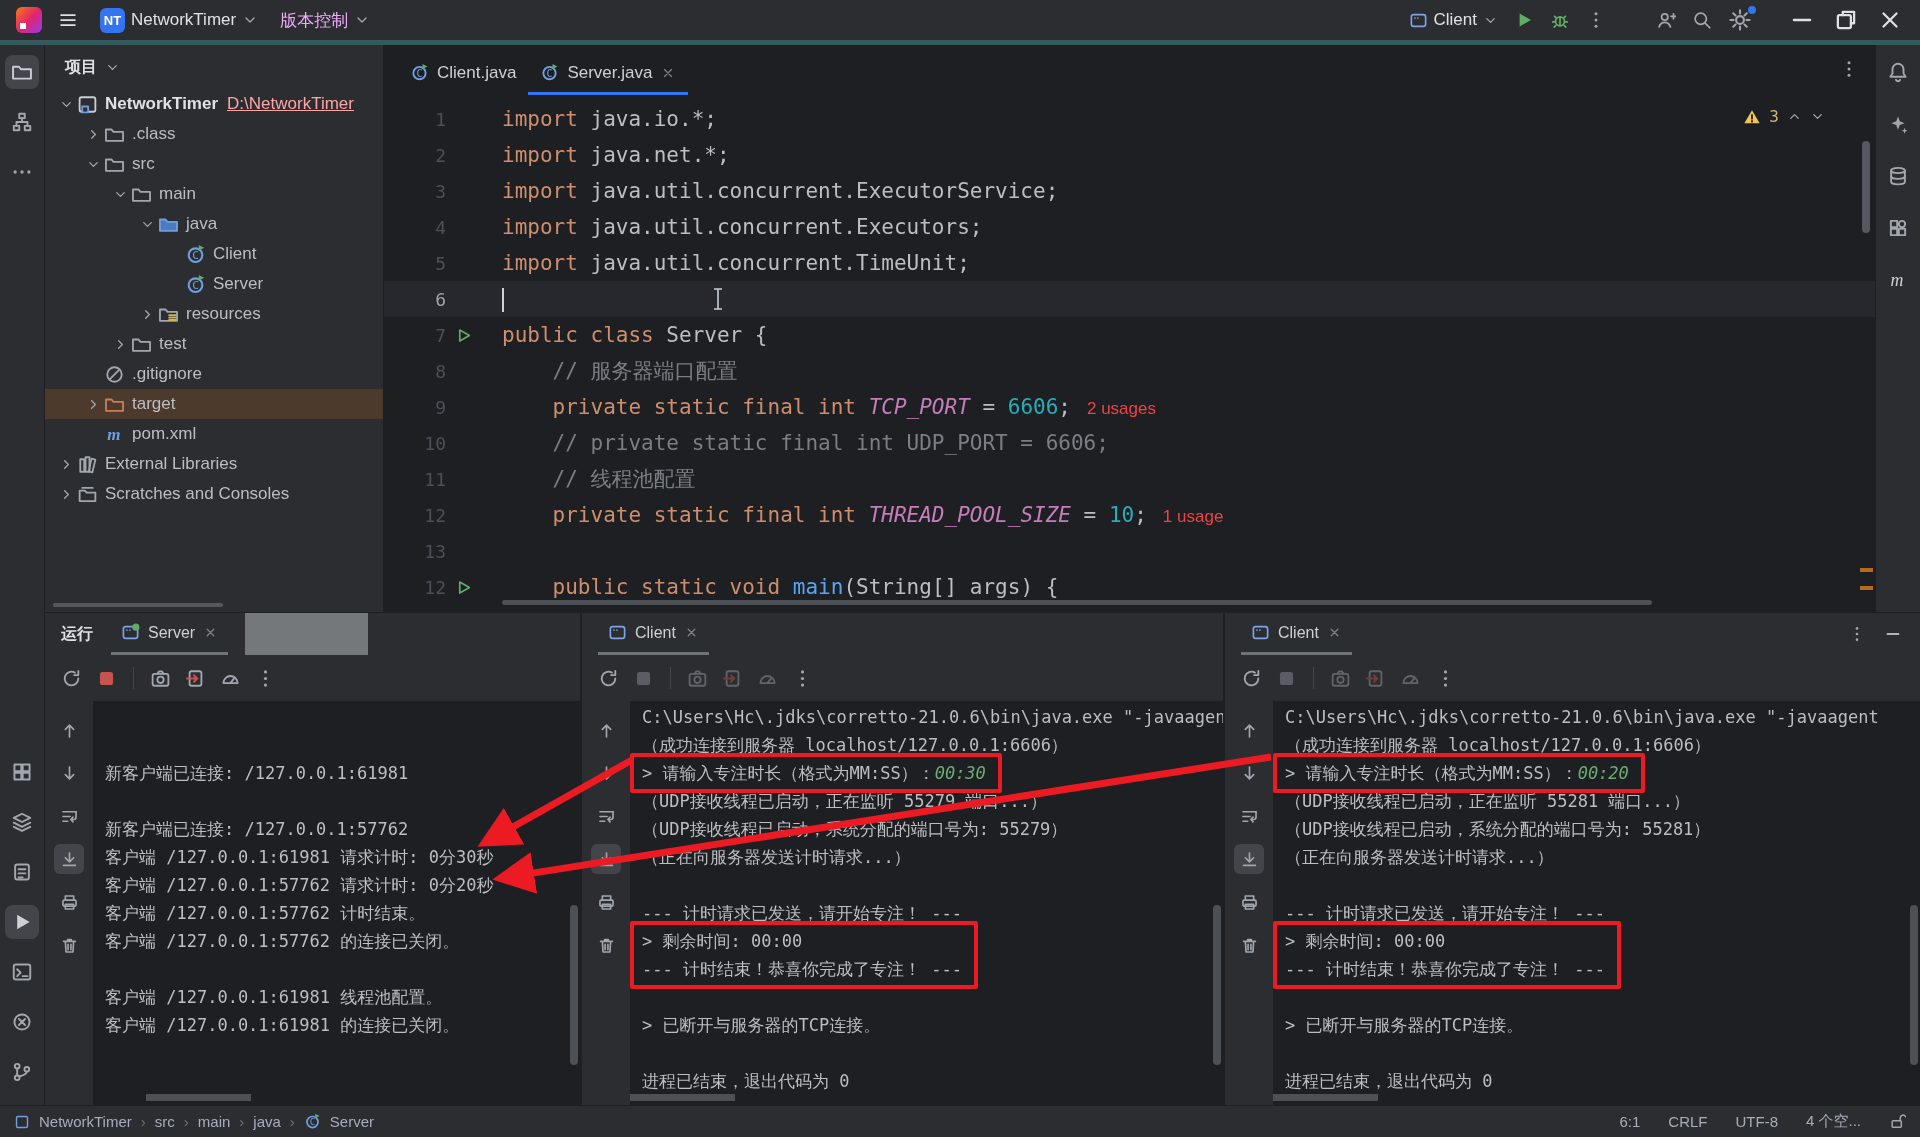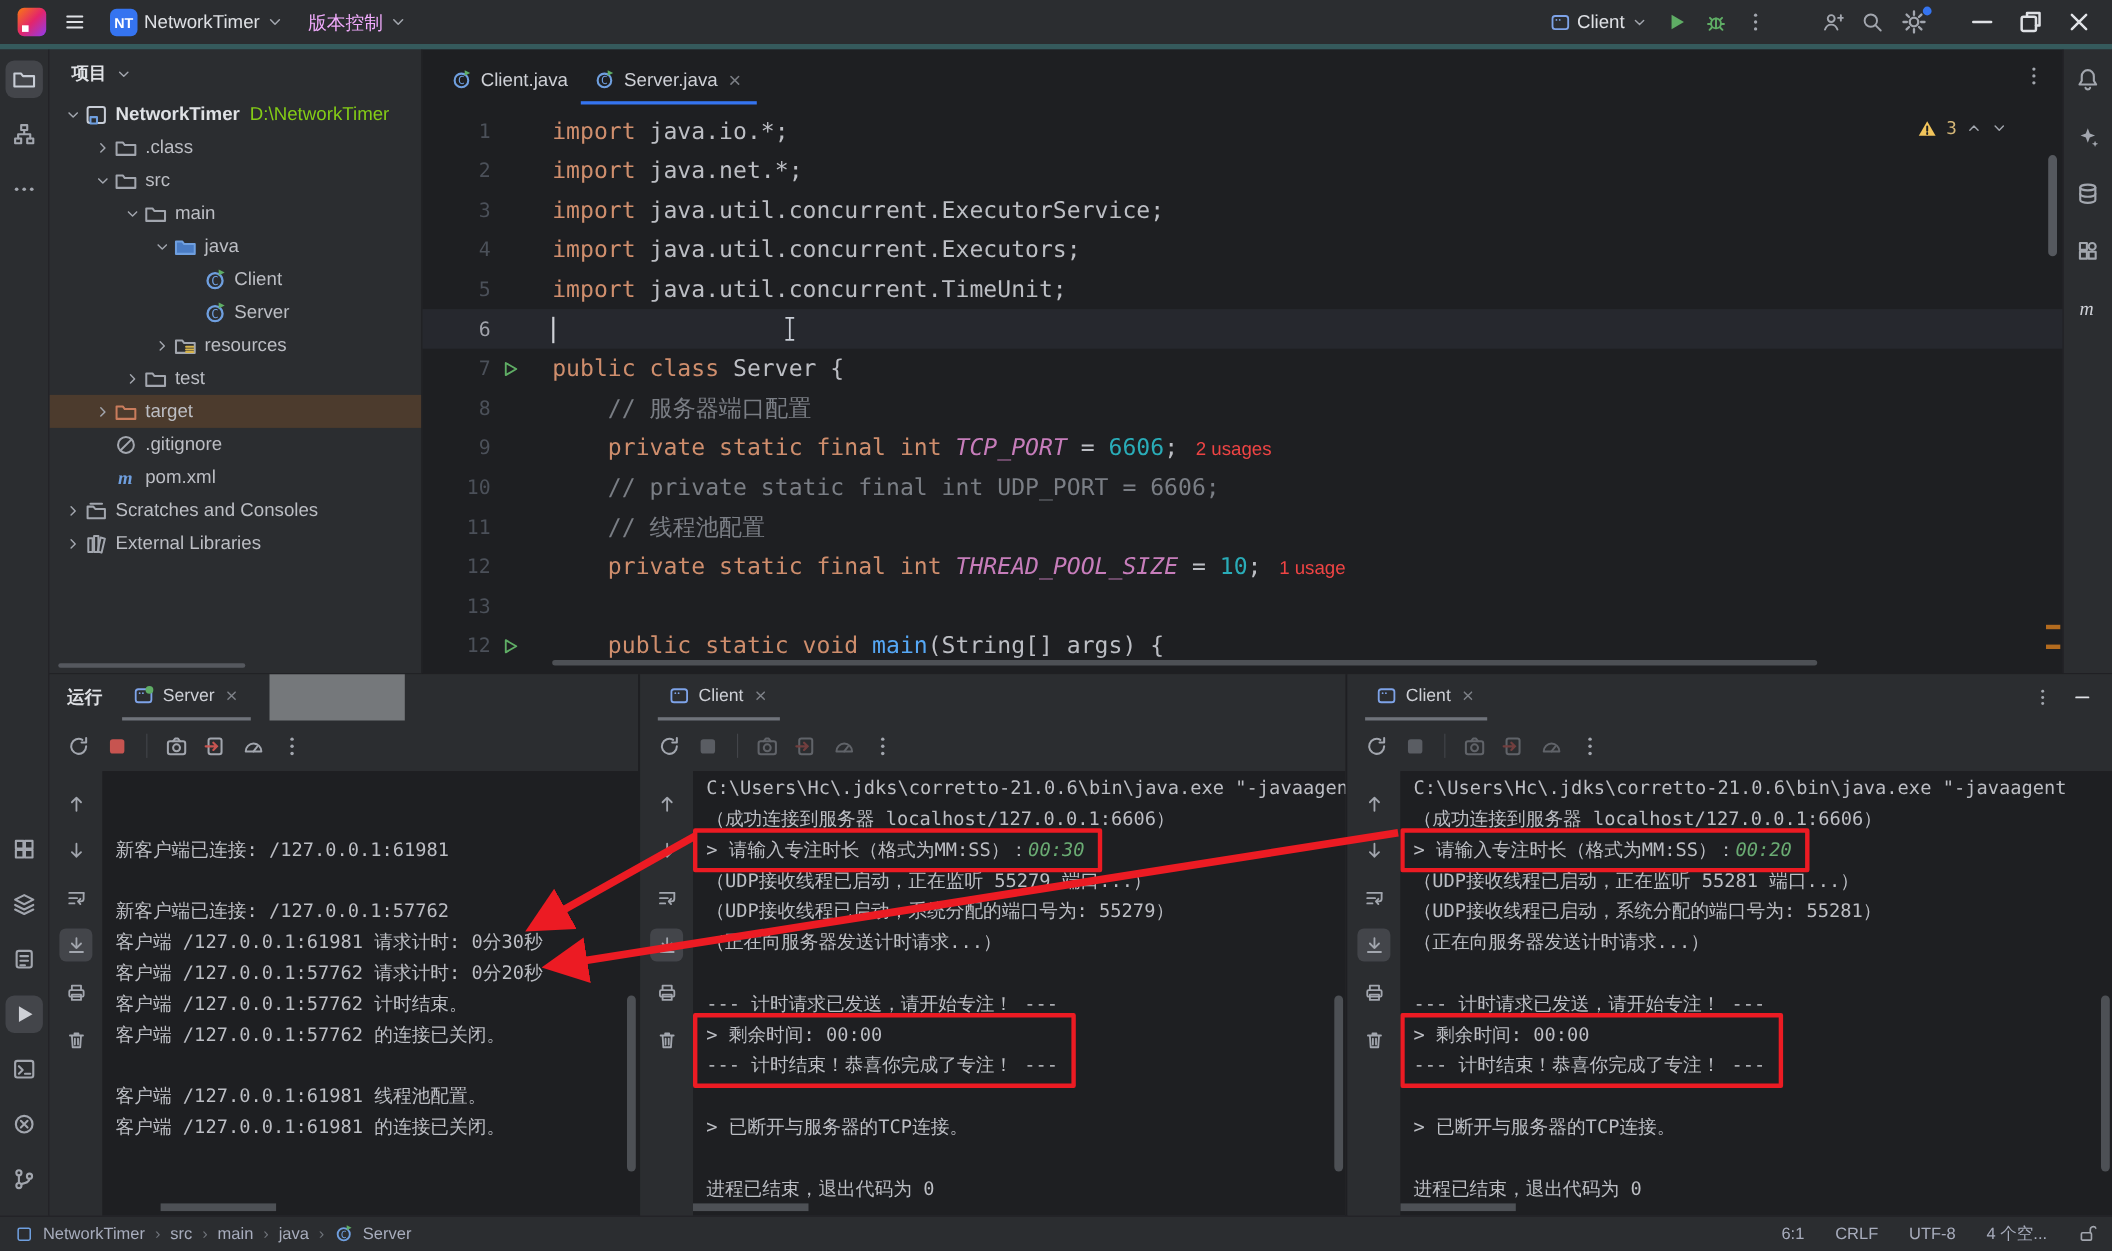--- a/index.html
+++ b/index.html
@@ -37,21 +37,21 @@
   .project-panel{width:339px;background:#2B2D30;border-right:1px solid #1E1F22;position:relative;overflow:hidden;}
   .pp-header{height:44px;display:flex;align-items:center;gap:8px;padding-left:20px;font-size:16px;font-weight:bold;color:#DFE1E5;}
   .tree{font-size:17px;}
   .trow{height:30px;display:flex;align-items:center;white-space:nowrap;}
   .trow.sel{background:#4C3B2D;}
   .tchev{width:22px;height:22px;display:flex;align-items:center;justify-content:center;flex:none;}
   .tchev svg{width:15px;height:15px;}
   .ticn{width:21px;height:21px;margin-right:7px;flex:none;}
   .tlabel{color:#BCBEC4;}
   .tlabel.bold{font-weight:bold;color:#DFE1E5;}
-  .tsuffix{color:#84cc16;margin-left:9px;}
+  .tsuffix{color:#fca5a5;margin-left:9px;text-decoration:underline;}
   .pp-hscroll{position:absolute;left:8px;bottom:5px;width:170px;height:4px;border-radius:2px;background:#55585E;}
 
   
   .editor{flex:1;display:flex;flex-direction:column;background:#1E1F22;position:relative;min-width:0;}
   .tabbar{height:50px;display:flex;align-items:flex-end;padding-left:14px;position:relative;}
   .etab{height:42px;display:flex;align-items:center;gap:8px;padding:0 12px;font-size:17px;color:#CED0D6;border-bottom:3px solid transparent;}
   .etab .ticn2{width:19px;height:19px;}
   .etab.active{border-bottom-color:#3574F0;}
   .etab .tclose{width:16px;height:16px;opacity:.7;}
   .tabbar-kebab{position:absolute;right:16px;top:14px;width:20px;height:20px;}
@@ -411,80 +411,80 @@
                   <path d="M6 4l4 4-4 4"></path>
                 </svg>
               </span>
               <span class="ticon ticn" style="width: 21px; height: 21px; position: relative;">
                 <svg viewBox="0 0 16 16" fill="none" stroke="#A2A6AE" stroke-width="1.4" stroke-linecap="round" stroke-linejoin="round">
                   <path d="M1.5 12.8V4.2h4.3l1.4 1.8h7.3v6.8z"></path>
                 </svg>
               </span>
               <span class="tlabel">test</span>
             </div>
+            <div class="trow" style="padding-left: 37px;">
+              <span class="tchev"></span>
+              <span class="ticon ticn" style="width: 21px; height: 21px; position: relative;">
+                <svg viewBox="0 0 16 16" fill="none" stroke="#A2A6AE" stroke-width="1.4" stroke-linecap="round" stroke-linejoin="round">
+                  <circle cx="8" cy="8" r="5.5"></circle>
+                  <path d="M4.3 11.7L11.7 4.3"></path>
+                </svg>
+              </span>
+              <span class="tlabel">.gitignore</span>
+            </div>
             <div class="trow sel" style="padding-left: 37px;">
               <span class="tchev">
                 <svg viewBox="0 0 16 16" fill="none" stroke="#A2A6AE" stroke-width="1.4" stroke-linecap="round" stroke-linejoin="round">
                   <path d="M6 4l4 4-4 4"></path>
                 </svg>
               </span>
               <span class="ticon ticn" style="width: 21px; height: 21px; position: relative;">
                 <svg viewBox="0 0 16 16" fill="none" stroke="#C97C5C" stroke-width="1.4" stroke-linecap="round" stroke-linejoin="round">
                   <path d="M1.5 12.8V4.2h4.3l1.4 1.8h7.3v6.8z"></path>
                 </svg>
               </span>
               <span class="tlabel">target</span>
             </div>
             <div class="trow" style="padding-left: 37px;">
               <span class="tchev"></span>
               <span class="ticon ticn" style="width: 21px; height: 21px; position: relative;">
                 <svg viewBox="0 0 16 16" fill="none" stroke="#A2A6AE" stroke-width="1.4" stroke-linecap="round" stroke-linejoin="round">
-                  <circle cx="8" cy="8" r="5.5"></circle>
-                  <path d="M4.3 11.7L11.7 4.3"></path>
-                </svg>
-              </span>
-              <span class="tlabel">.gitignore</span>
-            </div>
-            <div class="trow" style="padding-left: 37px;">
-              <span class="tchev"></span>
-              <span class="ticon ticn" style="width: 21px; height: 21px; position: relative;">
-                <svg viewBox="0 0 16 16" fill="none" stroke="#A2A6AE" stroke-width="1.4" stroke-linecap="round" stroke-linejoin="round">
                   <text x="2.5" y="12.5" font-size="13" font-style="italic" font-weight="bold" fill="#6F9FDF" stroke="none" font-family="serif">m</text>
                 </svg>
               </span>
               <span class="tlabel">pom.xml</span>
-            </div>
-            <div class="trow" style="padding-left: 10px;">
-              <span class="tchev">
-                <svg viewBox="0 0 16 16" fill="none" stroke="#A2A6AE" stroke-width="1.4" stroke-linecap="round" stroke-linejoin="round">
-                  <path d="M6 4l4 4-4 4"></path>
-                </svg>
-              </span>
-              <span class="ticon ticn" style="width: 21px; height: 21px; position: relative;">
-                <svg viewBox="0 0 16 16" fill="none" stroke="#A2A6AE" stroke-width="1.4" stroke-linecap="round" stroke-linejoin="round">
-                  <path d="M2 13V5h4l1.3 1.6H14V13z"></path>
-                  <path d="M4 3h8"></path>
-                </svg>
-              </span>
-              <span class="tlabel">Scratches and Consoles</span>
             </div>
             <div class="trow" style="padding-left: 10px;">
               <span class="tchev">
                 <svg viewBox="0 0 16 16" fill="none" stroke="#A2A6AE" stroke-width="1.4" stroke-linecap="round" stroke-linejoin="round">
                   <path d="M6 4l4 4-4 4"></path>
                 </svg>
               </span>
               <span class="ticon ticn" style="width: 21px; height: 21px; position: relative;">
                 <svg viewBox="0 0 16 16" fill="none" stroke="#A2A6AE" stroke-width="1.4" stroke-linecap="round" stroke-linejoin="round">
                   <rect x="2.5" y="4" width="3" height="9.5"></rect>
                   <rect x="6.5" y="2.5" width="3" height="11"></rect>
                   <path d="M11 3.5l3 .8-2.3 9.7-2.7-.8z"></path>
                 </svg>
               </span>
               <span class="tlabel">External Libraries</span>
+            </div>
+            <div class="trow" style="padding-left: 10px;">
+              <span class="tchev">
+                <svg viewBox="0 0 16 16" fill="none" stroke="#A2A6AE" stroke-width="1.4" stroke-linecap="round" stroke-linejoin="round">
+                  <path d="M6 4l4 4-4 4"></path>
+                </svg>
+              </span>
+              <span class="ticon ticn" style="width: 21px; height: 21px; position: relative;">
+                <svg viewBox="0 0 16 16" fill="none" stroke="#A2A6AE" stroke-width="1.4" stroke-linecap="round" stroke-linejoin="round">
+                  <path d="M2 13V5h4l1.3 1.6H14V13z"></path>
+                  <path d="M4 3h8"></path>
+                </svg>
+              </span>
+              <span class="tlabel">Scratches and Consoles</span>
             </div>
           </div>
         <div class="pp-hscroll"></div>
       </div>
 
       <div class="editor">
         <div class="tabbar" id="tabbar">
             <div class="etab">
               <span class="ticon ticn2" style="width: 19px; height: 19px; position: relative;">
                 <svg viewBox="0 0 16 16" fill="none" stroke="#A2A6AE" stroke-width="1.4" stroke-linecap="round" stroke-linejoin="round">

